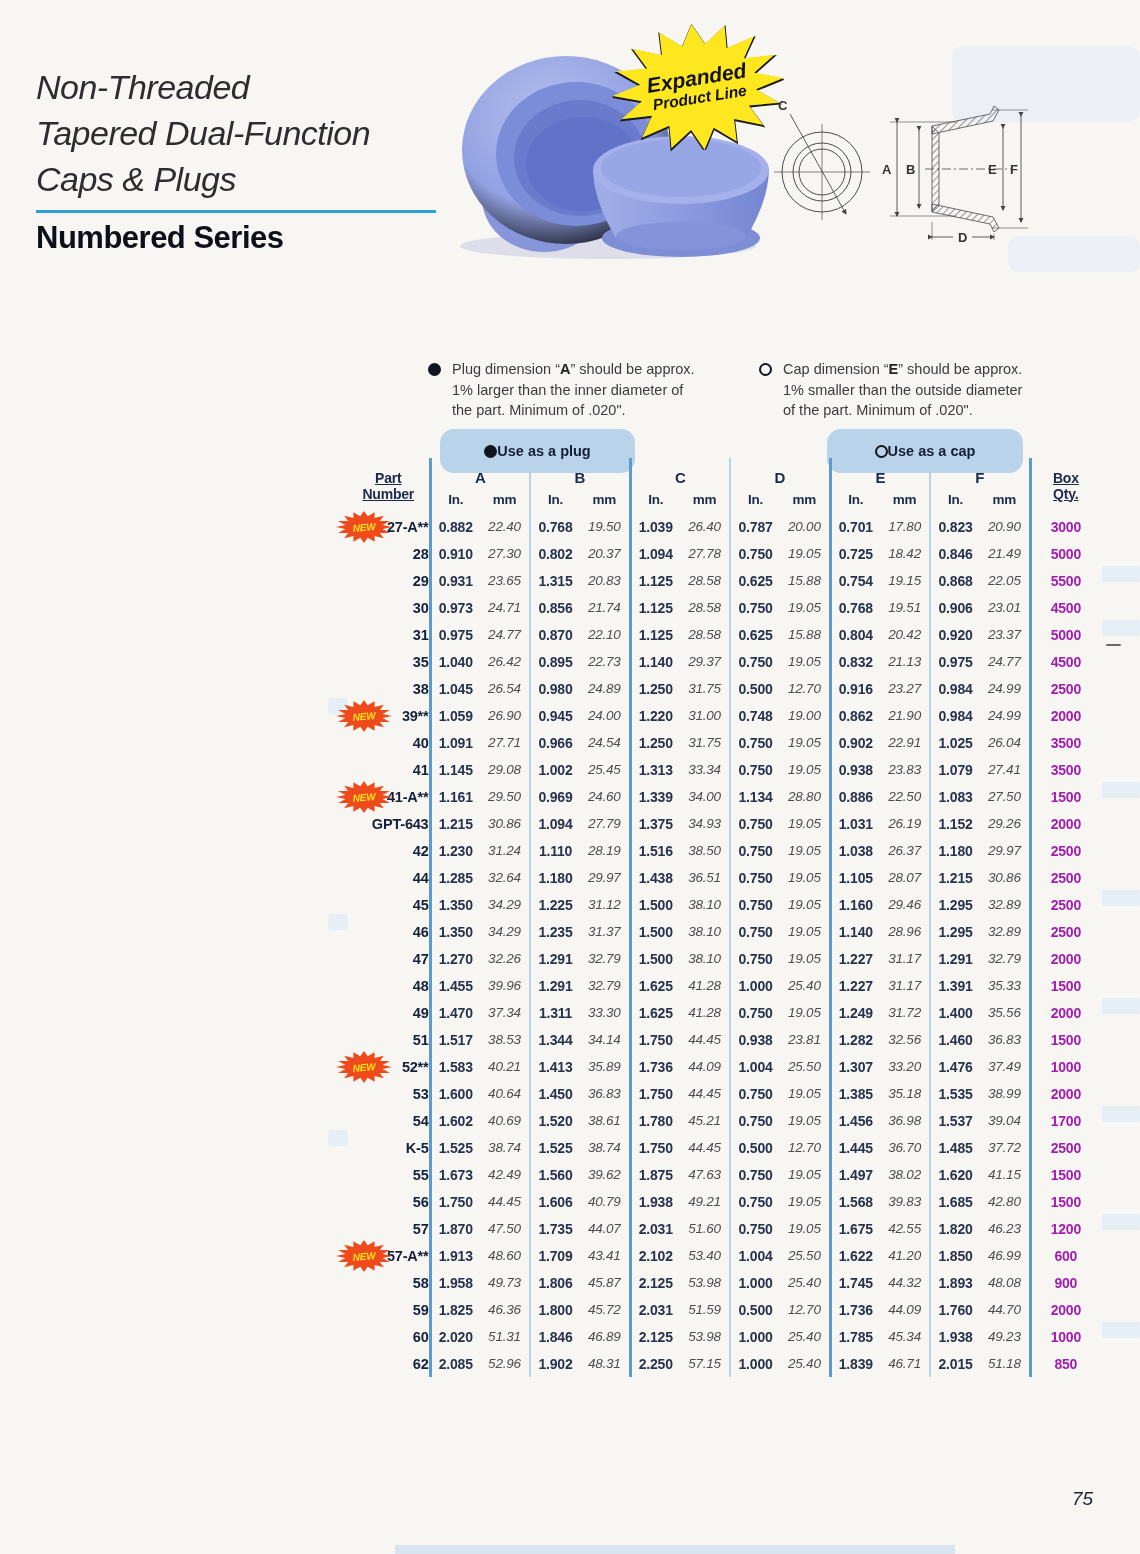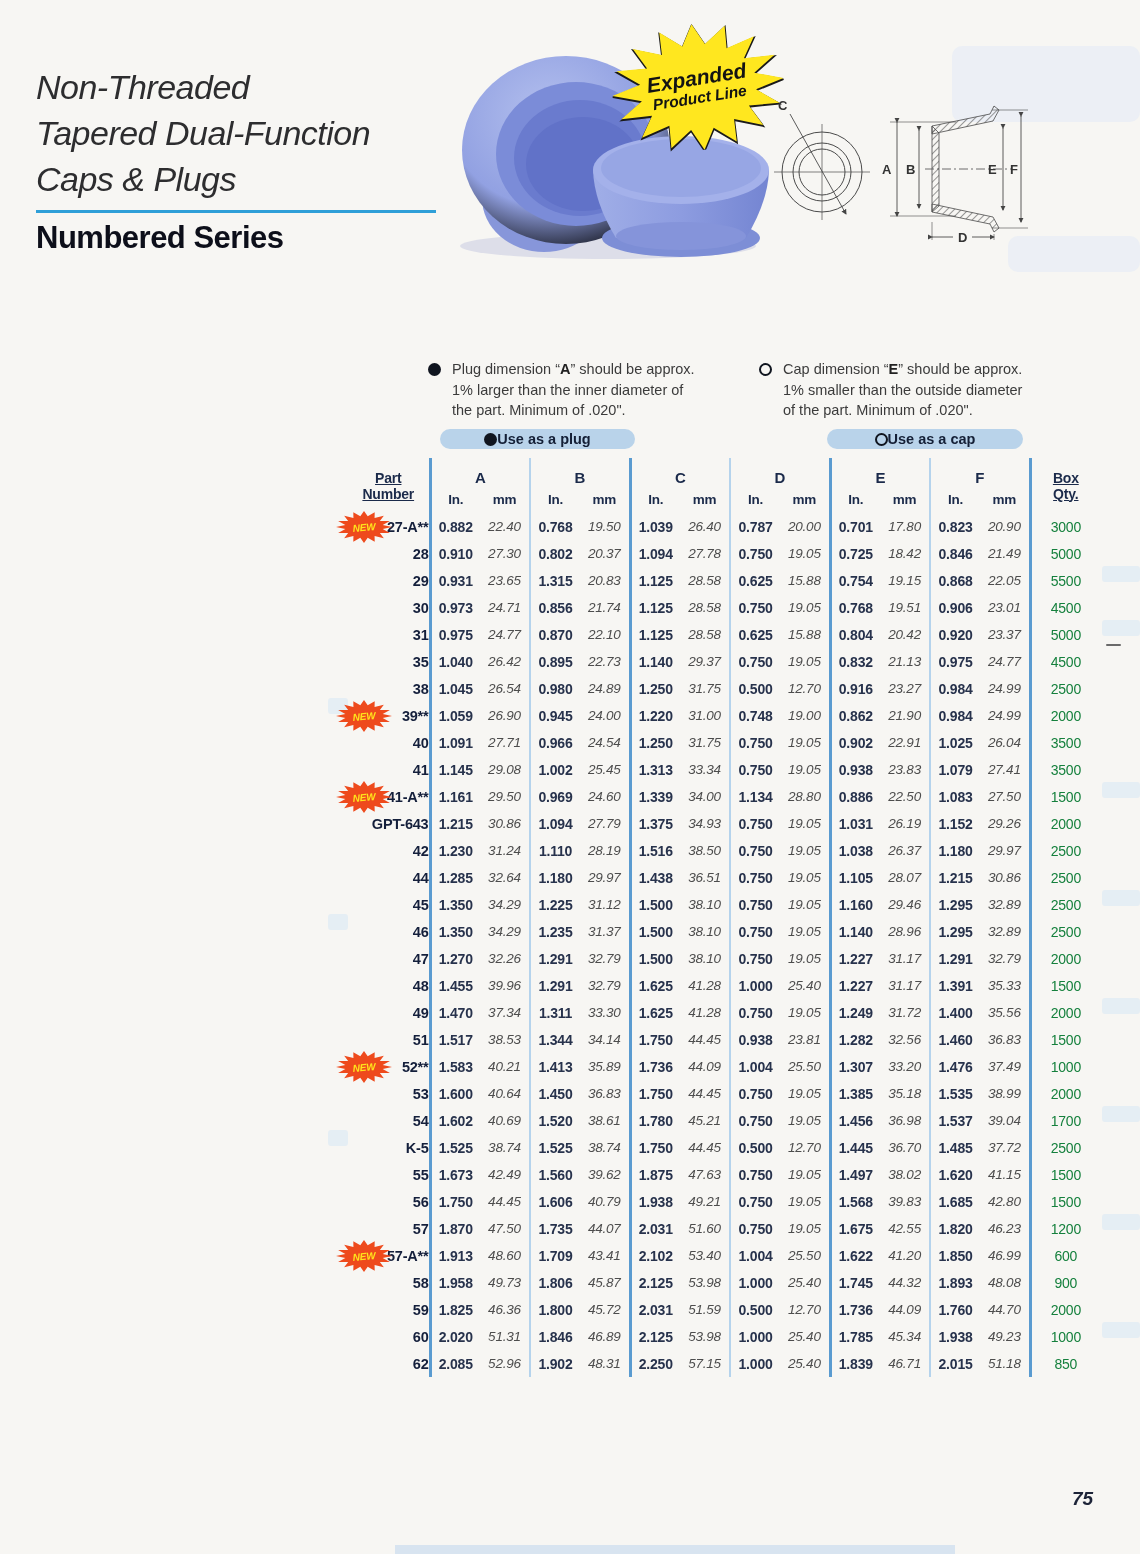--- a/index.html
+++ b/index.html
@@ -29,45 +29,45 @@
   .fit-band span { margin-left:17px; font-size:16px; font-weight:bold; color:#141f36; }
   .fit-notes { position:absolute; left:428px; top:334px; width:650px; display:flex; gap:31px;margin-top:25px; }
   .note { display:flex; width:300px; }
   .note .dot { flex:0 0 auto; margin-top:4px; margin-right:11px; }
   .note p { margin:0; font-size:14.5px; line-height:20.5px; color:#3b3b3b; width:255px; }
   .note b { color:#222; }
   .dot { display:inline-block; width:13px; height:13px; border-radius:50%; box-sizing:border-box; }
   .dot.filled { background:#10151f; }
   .dot.open { border:2px solid #10151f; background:transparent; }
   
-  .use-pill { position:absolute; top:429px; height:20px; border-radius:14px; background:#b9d3ea;
+  .use-pill { position:absolute; top:429px; height:44px; border-radius:14px; background:#b9d3ea;
     display:flex; align-items:center; justify-content:center; }
   .use-pill span.lbl { font-size:14.5px; font-weight:bold; color:#141f36; }
   .pill-plug { left:440px; width:195px; }
   .pill-cap  { left:827px; width:196px; }
   
   table.parts { position:absolute; left:348px; top:458px; width:752px; border-collapse:collapse; table-layout:fixed; }
   table.parts th, table.parts td { padding:0; white-space:nowrap; vertical-align:middle; letter-spacing:-0.2px; }
   thead th { color:#1b2a4a; font-weight:bold; }
   tr.letter-row th { font-size:15px; height:28px; vertical-align:bottom; }
   tr.unit-row th { font-size:13.5px; height:27px;margin-top:28px; }
   tr.letter-row th.part-h, tr.letter-row th.box-h { font-size:14px; line-height:16px; vertical-align:middle;text-decoration:underline; }
   tbody td { height:27px; text-align:center; font-size:14px; }
   td.in  { font-weight:bold; color:#27324c; }
   td.mm  { font-style:italic; color:#4d4d4d; font-size:13.5px; }
-  td.qty { font-weight:normal; color:#15803d; }
+  td.qty { font-weight:bold; color:#a21caf; }
   td.part { font-weight:bold; color:#141f3b; text-align:right; padding-right:16px; position:relative; font-size:14.5px; }
   .bL { border-left:3px solid #5a9bd0; }
   .bl { border-left:2px solid #b5d3ec; }
   .newbadge { position:absolute; left:-12px; top:50%; transform:translateY(-50%); width:56px; height:32px; }
   .newbadge svg { position:absolute; inset:0; width:100%; height:100%; }
   .newbadge i { position:absolute; inset:0; display:flex; align-items:center; justify-content:center;
     font-size:10px; font-weight:bold; font-style:italic; color:#ffe31c; transform:rotate(-5deg); }
   
-  .page-num { position:absolute; left:1072px; top:1488px; font-size:19px; font-weight:bold; font-style:italic; color:#1d2438; }
+  .page-num { position:absolute; left:1072px; top:1488px; font-size:19px; font-weight:normal; font-style:italic; color:#1d2438; }
   .artifact { position:absolute; background:#d7e7f4; opacity:.55; border-radius:3px; }
   .artifact.soft { background:#e8eef5; opacity:.8; border-radius:10px; }
   .pen-mark { position:absolute; width:15px; height:2px; background:#6a6a6a; border-radius:2px; }
   .edge-strip { position:absolute; left:395px; top:1545px; width:560px; height:9px; background:#cfe0ef; opacity:.8; }
 </style>
 </head>
 <body>
 
 <svg width="0" height="0" style="position:absolute">
   <defs>

